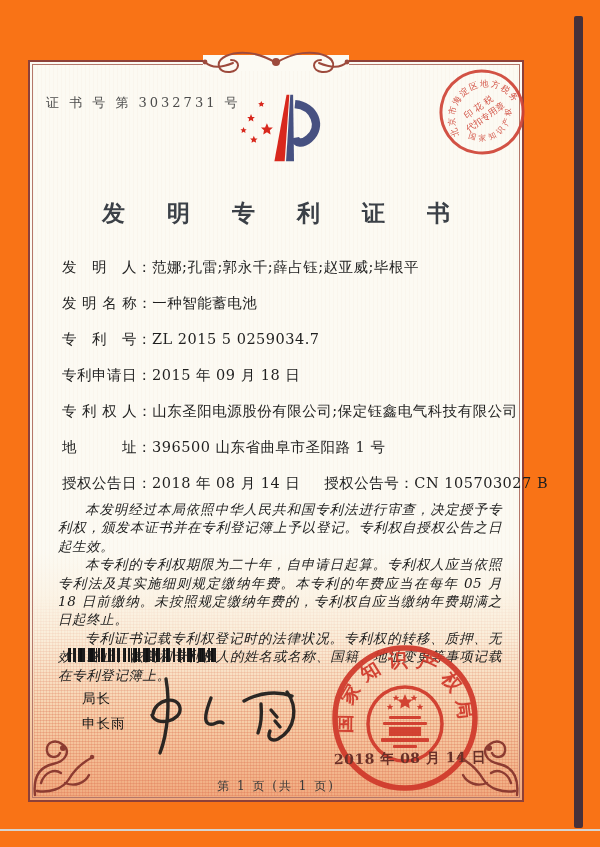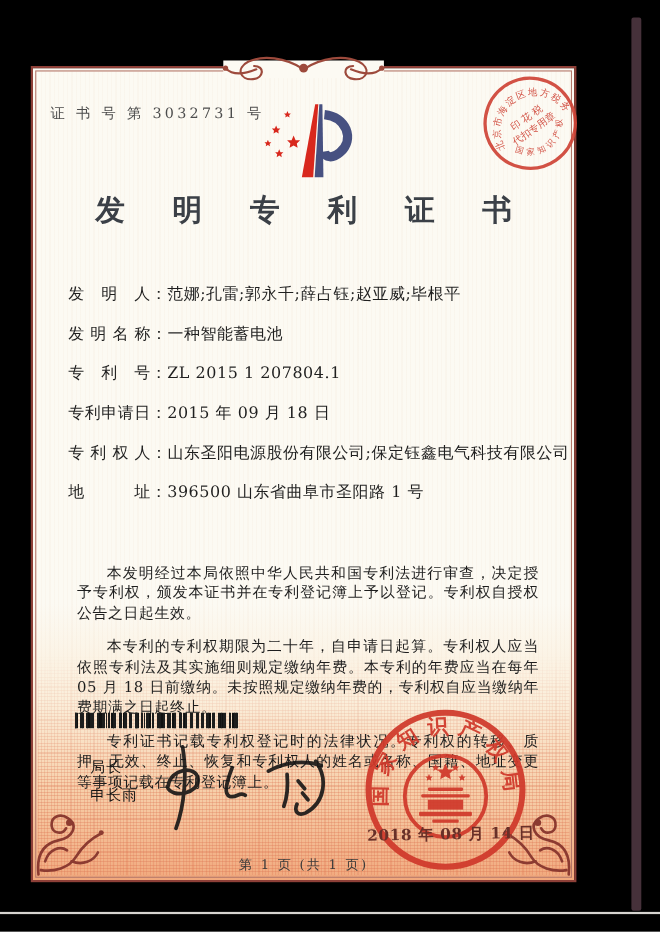--- a/index.html
+++ b/index.html
@@ -1,49 +1,49 @@
 <!DOCTYPE html>
 <html><head>
 <meta charset="utf-8">
 <style>
   html,body{margin:0;padding:0;}
   body{background:#ffffff;}
-  .page{position:relative;width:600px;height:847px;background:#000000;overflow:hidden;
+  .page{position:relative;width:600px;height:847px;background:#f97316;overflow:hidden;
         font-family:"DejaVu Serif","Liberation Serif",serif;}
   
   .scan-bar{position:absolute;left:574px;top:16px;width:9px;height:812px;background:#46313a;border-radius:2px;}
   .scan-edge{position:absolute;left:0;top:829px;width:600px;height:2px;background:#d6d4d0;}
   
   .frame{position:absolute;left:28px;top:60px;width:496px;height:742px;box-sizing:border-box;
          border:2px solid #8e4038;
          background:linear-gradient(180deg,#fcfaf3 0%,#fcfaf3 66%,#fbeeda 78%,#f7cfa9 89%,#f1a87c 100%);}
   .frame-inner{position:absolute;inset:2px;border:1px solid #b4776a;pointer-events:none;}
   .guilloche{position:absolute;left:4px;right:4px;bottom:4px;height:200px;
      background:
        repeating-linear-gradient(0deg,rgba(216,104,72,.28) 0 1px,transparent 1px 3px),
        repeating-linear-gradient(90deg,rgba(216,104,72,.22) 0 1px,transparent 1px 3px);
      -webkit-mask-image:linear-gradient(180deg,transparent 0,#000 60%);
      mask-image:linear-gradient(180deg,transparent 0,#000 60%);}
   .texture{position:absolute;inset:3px;background:repeating-linear-gradient(90deg,rgba(232,206,182,.10) 0 1px,transparent 1px 4px);}
   
   .cert-no{position:absolute;left:16px;top:32px;font-size:13px;letter-spacing:3px;color:#4c4c4c;}
   .logo{position:absolute;left:205px;top:30px;width:90px;height:86px;}
-  .title{position:absolute;left:0;top:111px;width:100%;text-align:center;font-size:27px;
+  .title{position:absolute;left:0;top:136px;width:100%;text-align:center;font-size:23px;
          font-weight:600;color:#3b4047;letter-spacing:17px;padding-left:17px;box-sizing:border-box;}
   
   .tax-stamp{position:absolute;left:402px;top:0px;width:100px;height:100px;opacity:.92;}
   
   .fields{position:absolute;left:32px;top:196px;width:452px;font-size:14.5px;color:#1f1f1f;letter-spacing:.5px;}
   .frow{height:22px;margin-bottom:14px;white-space:nowrap;}
   .flabel{color:#1f1f1f;}
   .pair2{margin-left:24px;}
   
   .legal{position:absolute;left:28px;top:438px;width:444px;font-size:13.5px;line-height:18.4px;
          color:#1d1d1d;letter-spacing:.6px;text-align:justify;}
-  .legal p{margin:12px;text-indent:2em;}
+  .legal p{margin:0;text-indent:2em;font-style:italic;}
   
   .barcode{position:absolute;left:38px;top:586px;width:150px;height:14px;background-color:transparent;
      background-image:
        repeating-linear-gradient(90deg,#1d1d1d 0 2px,transparent 2px 5px),
        repeating-linear-gradient(90deg,#1d1d1d 0 1px,transparent 1px 7px),
        repeating-linear-gradient(90deg,#111 0 3px,transparent 3px 11px);}
   
   .sig-labels{position:absolute;left:52px;top:624px;font-size:13.5px;line-height:25px;color:#141414;letter-spacing:1px;}
   .sig-hand{position:absolute;left:95px;top:600px;width:195px;height:95px;}
   
@@ -143,30 +143,33 @@
     <div class="title">发 明 专 利 证 书</div>
 
     <div class="fields">
       <div class="frow">
         <span class="flabel">发　明　人：</span><span>范娜;孔雷;郭永千;薛占钰;赵亚威;毕根平</span>
       </div>
       <div class="frow">
         <span class="flabel">发 明 名 称：</span><span>一种智能蓄电池</span>
       </div>
       <div class="frow">
-        <span class="flabel">专　利　号：</span><span>ZL 2015 1 207804.1</span>
+        <span class="flabel">专　利　号：</span><span>ZL 2015 5 0259034.7</span>
       </div>
       <div class="frow">
         <span class="flabel">专利申请日：</span><span>2015 年 09 月 18 日</span>
       </div>
       <div class="frow">
         <span class="flabel">专 利 权 人：</span><span>山东圣阳电源股份有限公司;保定钰鑫电气科技有限公司</span>
       </div>
       <div class="frow">
         <span class="flabel">地　　　址：</span><span>396500 山东省曲阜市圣阳路 1 号</span>
+      </div>
+      <div class="frow">
+        <span class="flabel">授权公告日：</span><span>2018 年 08 月 14 日</span><span class="flabel pair2">授权公告号：</span><span>CN 105703027 B</span>
       </div>
     </div>
 
     <div class="legal">
       <p>本发明经过本局依照中华人民共和国专利法进行审查，决定授予专利权，颁发本证书并在专利登记簿上予以登记。专利权自授权公告之日起生效。</p>
       <p>本专利的专利权期限为二十年，自申请日起算。专利权人应当依照专利法及其实施细则规定缴纳年费。本专利的年费应当在每年 05 月 18 日前缴纳。未按照规定缴纳年费的，专利权自应当缴纳年费期满之日起终止。</p>
       <p>专利证书记载专利权登记时的法律状况。专利权的转移、质押、无效、终止、恢复和专利权人的姓名或名称、国籍、地址变更等事项记载在专利登记簿上。</p>
     </div>
 
     <div class="barcode"></div>

